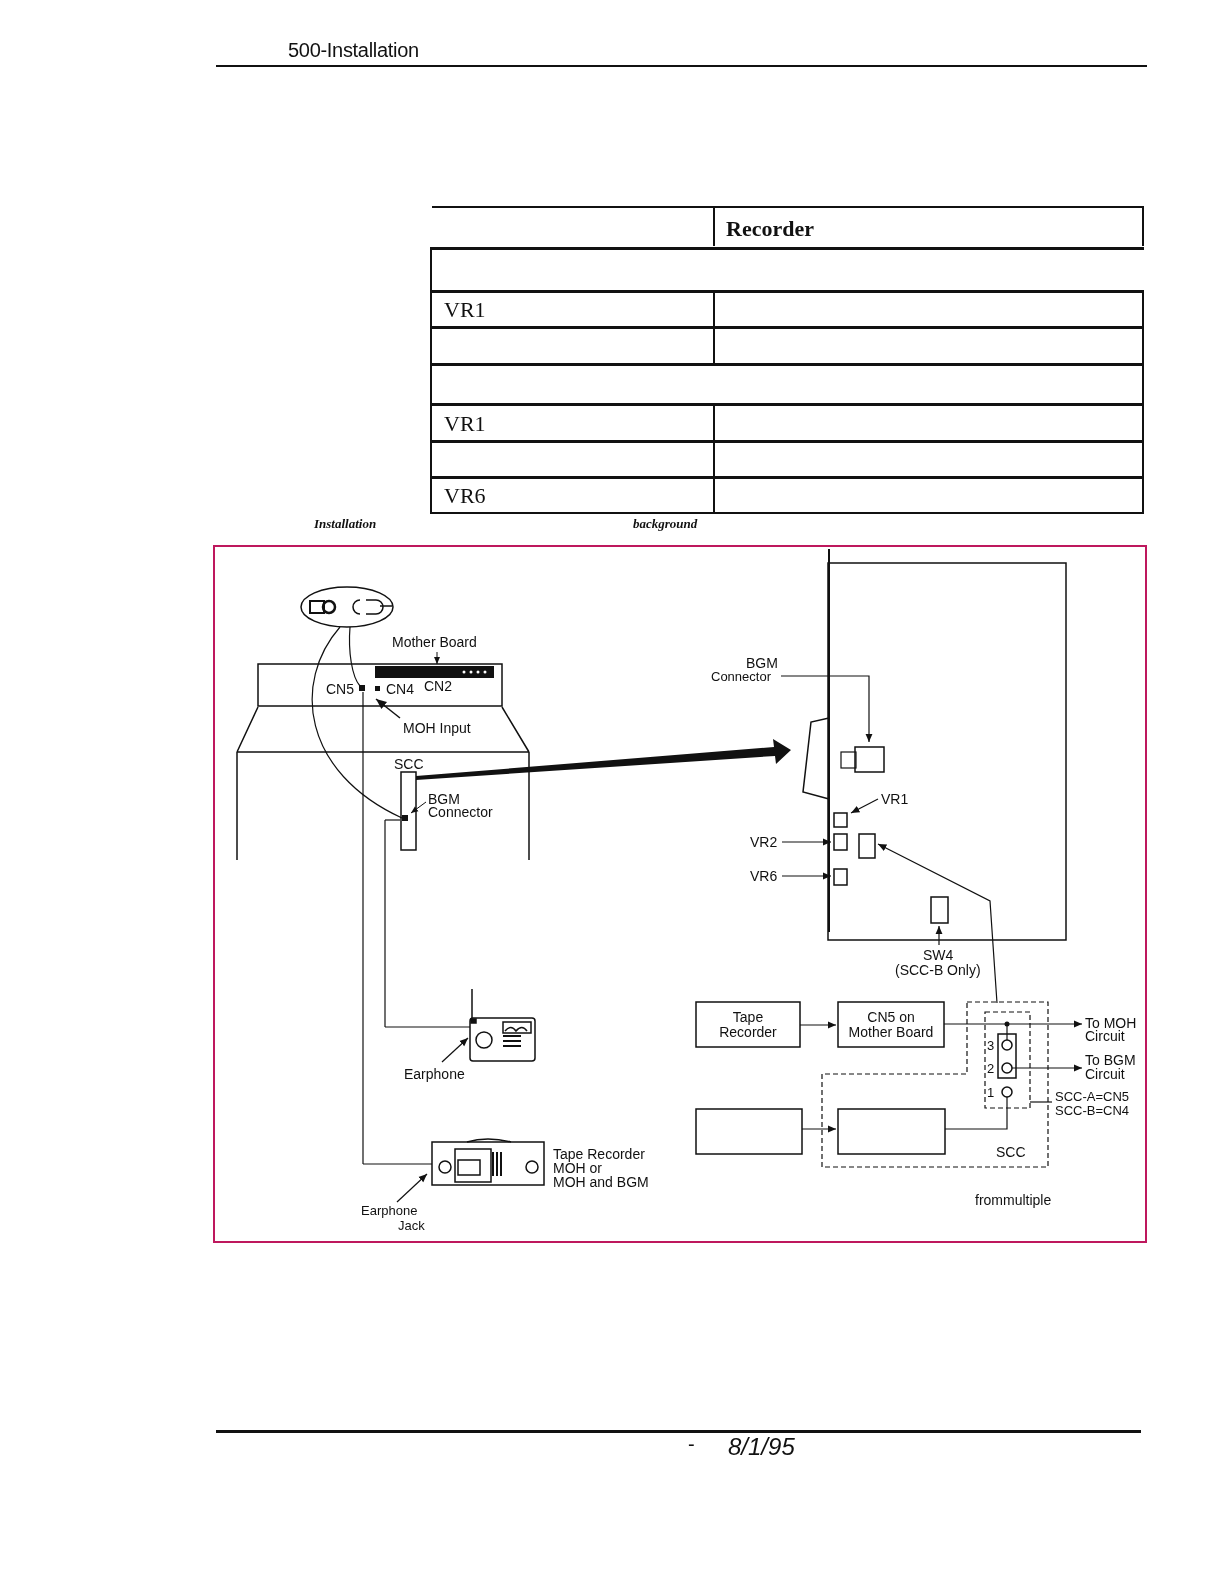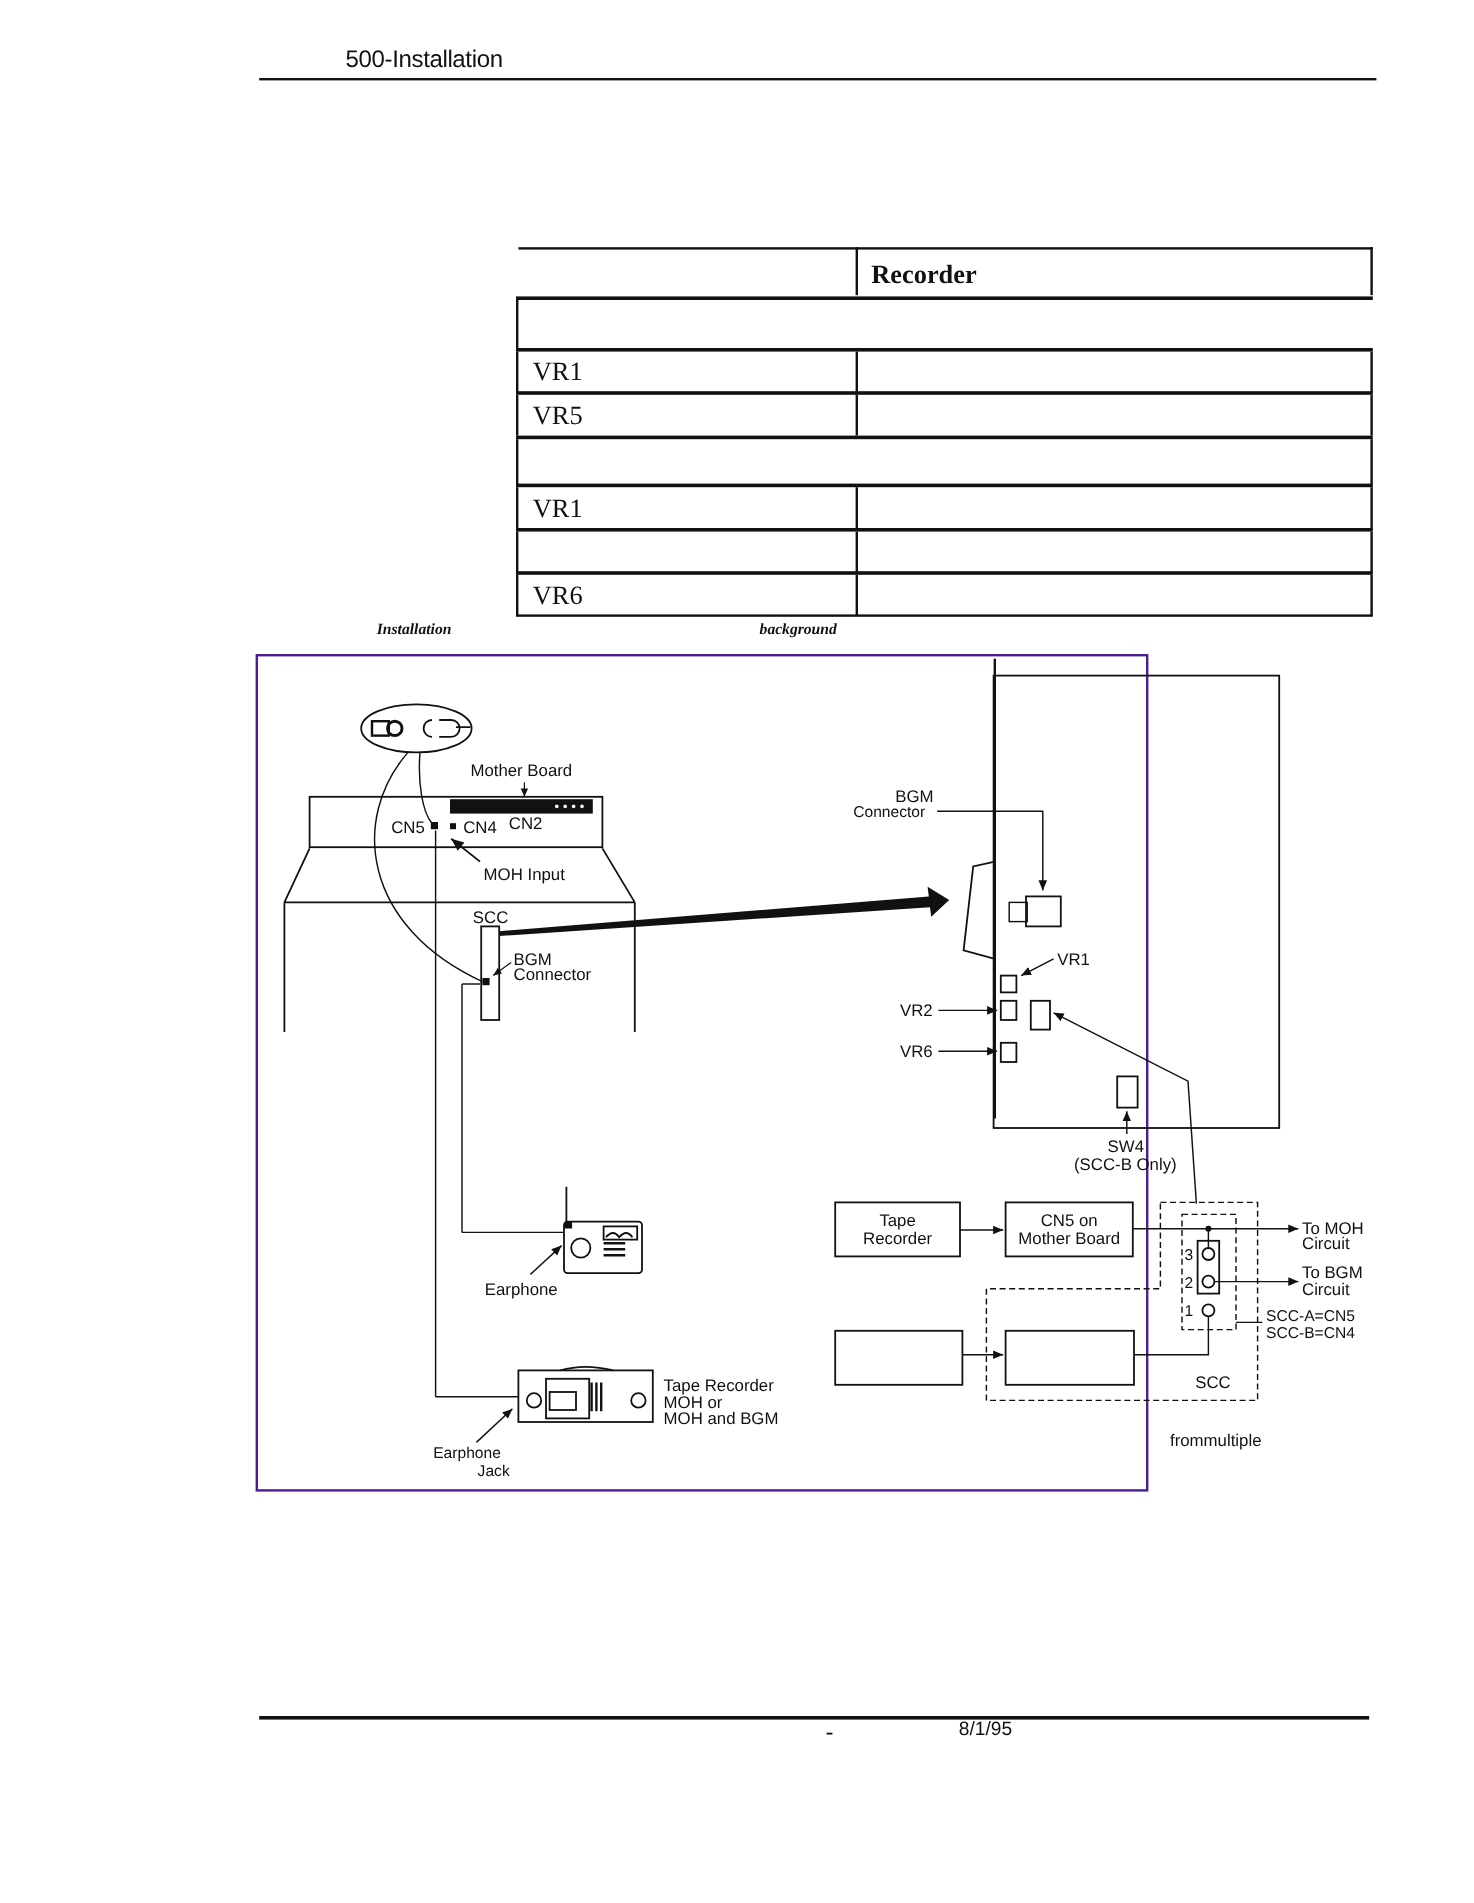--- a/index.html
+++ b/index.html
@@ -5,23 +5,23 @@
   html, body { margin:0; padding:0; background:#fff; }
   body { width:1228px; height:1586px; position:relative; overflow:hidden; color:#111; font-family:"Liberation Sans", sans-serif; }
   .hdr-text { position:absolute; left:288px; top:39px; font-size:20px; letter-spacing:-0.3px; }
   .rule { position:absolute; background:#111; }
   .tbl { position:absolute; left:432px; top:206px; width:712px; font-family:"Liberation Serif", serif; }
   .trow { position:absolute; left:0; width:712px; box-sizing:border-box; }
   .tcell { position:absolute; top:0; bottom:0; box-sizing:border-box; font-size:22px; padding-left:12px; display:flex; align-items:center; }
   .hline { position:absolute; height:3px; background:#111; }
   .vline { position:absolute; width:2px; background:#111; }
   .caption { position:absolute; top:516px; font-family:"Liberation Serif", serif; font-style:italic; font-weight:bold; font-size:13px; }
-  .figure { position:absolute; left:213px; top:545px; width:744px; height:698px; box-sizing:border-box; border:2px solid #4c1d95; }
+  .figure { position:absolute; left:213px; top:545px; width:934px; height:698px; box-sizing:border-box; border:2px solid #be185d; }
   svg text { font-family:"Liberation Sans", sans-serif; fill:#111; }
-  .footer-date { position:absolute; left:799px; top:1433px; font-size:16px; }
+  .footer-date { position:absolute; left:728px; top:1433px; font-size:24px;font-style:italic; }
   .footer-dash { position:absolute; left:688px; top:1433px; font-size:20px; }
 </style>
 </head>
 <body>
 
 <div class="hdr-text">500-Installation</div>
 <div class="rule" style="left:216px;top:65px;width:931px;height:2px;"></div>
 
 <div class="tbl">
 
@@ -41,21 +41,20 @@
     <div class="vline" style="left:-2px;top:0;height:34px;"></div>
     <div class="tcell" style="left:0;width:281px;">VR1</div>
     <div class="vline" style="left:281px;top:0;height:34px;"></div>
     <div class="tcell" style="left:283px;width:427px;"></div>
     <div class="vline" style="left:710px;top:0;height:34px;"></div>
   </div>
   <div class="hline" style="left:-2px;top:120px;width:714px;"></div>
 
   <div class="trow" style="top:123px;height:34px;">
     <div class="vline" style="left:-2px;top:0;height:34px;"></div>
-    <div class="tcell" style="left:0;width:281px;">VR5</div>
     <div class="vline" style="left:281px;top:0;height:34px;"></div>
     <div class="tcell" style="left:283px;width:427px;"></div>
     <div class="vline" style="left:710px;top:0;height:34px;"></div>
   </div>
   <div class="hline" style="left:-2px;top:157px;width:714px;"></div>
 
   <div class="trow" style="top:160px;height:38px;">
     <div class="vline" style="left:-2px;top:0;height:38px;"></div>
     <span></span>
     <div class="vline" style="left:710px;top:0;height:38px;"></div>

